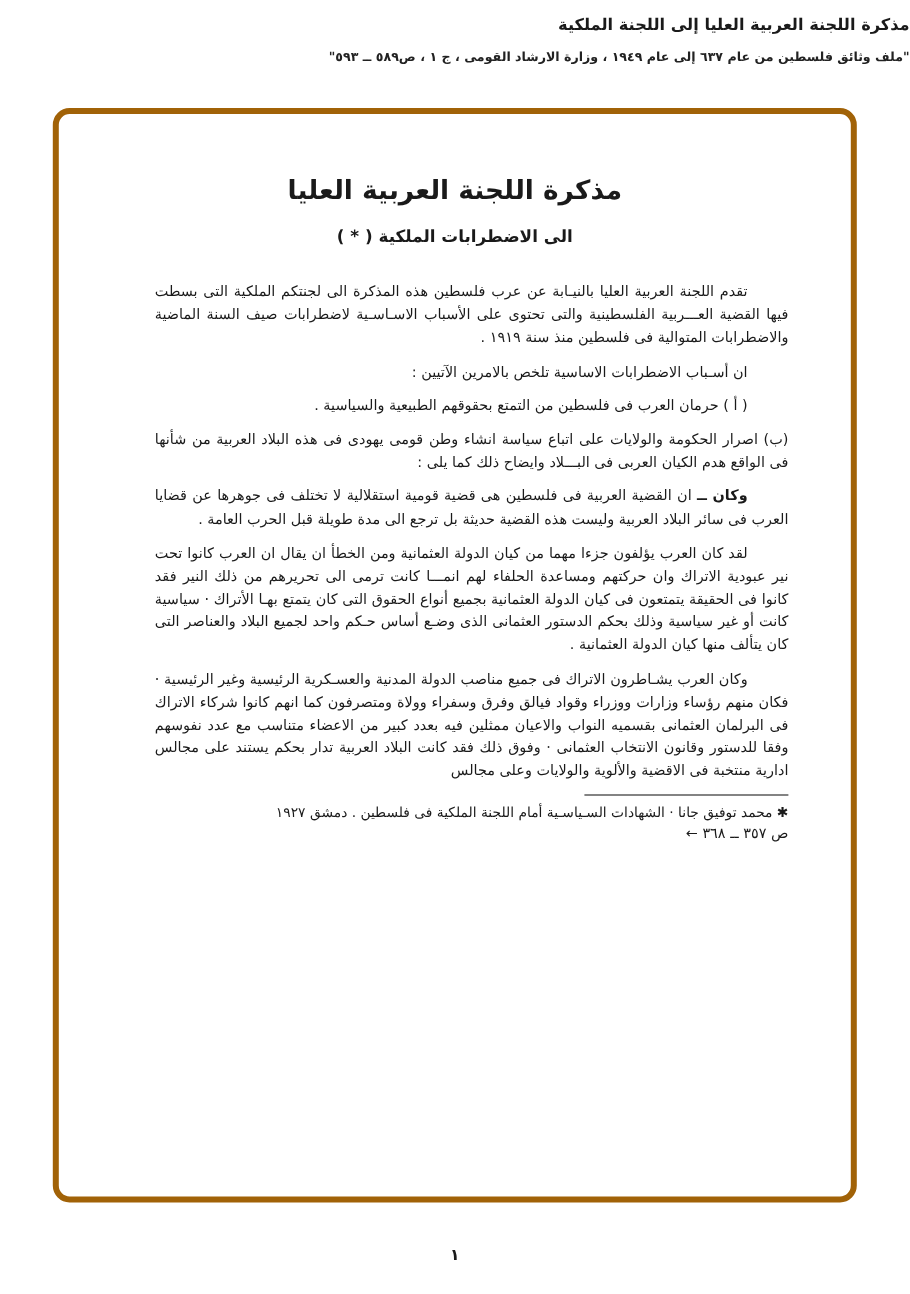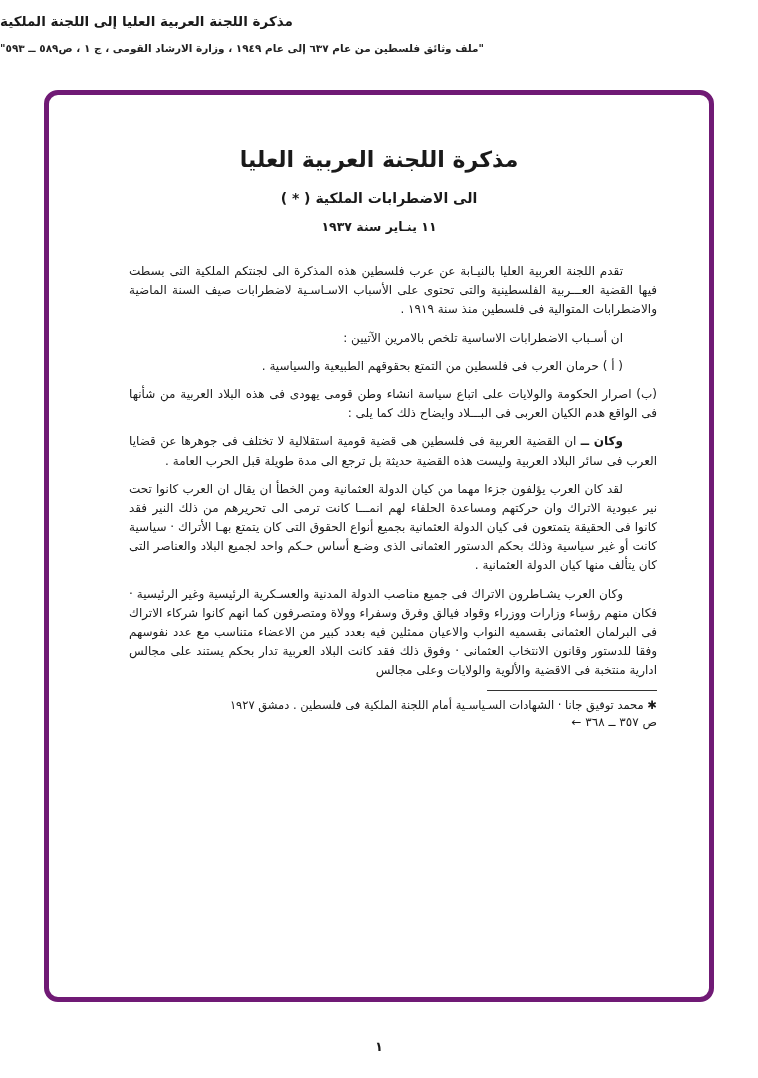--- a/index.html
+++ b/index.html
@@ -11,41 +11,41 @@
   .page {
     position: relative;
     width: 758px;
     height: 1078px;
     background: #ffffff;
     overflow: hidden;
     direction: rtl;
     color: #1a1a1a;
   }
   .page-header {
-    text-align: left;
+    text-align: right;
     padding-top: 13px;
   }
   .header-title {
     font-size: 13.5px;
     font-weight: bold;
     letter-spacing: 0.2px;
   }
   .header-source {
     margin-top: 13px;
     font-size: 10.5px;
     font-weight: bold;
     color: #222;
   }
   .doc-frame {
     position: absolute;
     top: 90px;
     right: 44px;
     left: 44px;
     height: 912px;
-    border: 5px solid #701a75;
+    border: 5px solid #a16207;
     border-radius: 14px;
     background: #ffffff;
     box-sizing: border-box;
     padding: 52px 52px 0 52px;
   }
   .doc-title {
     margin: 0;
     text-align: center;
     font-size: 22px;
     font-weight: bold;
@@ -115,21 +115,20 @@
     <div class="header-title">مذكرة اللجنة العربية العليا إلى اللجنة الملكية</div>
     <div class="header-source">"ملف وثائق فلسطين من عام ٦٣٧ إلى عام ١٩٤٩ ، وزارة الارشاد القومى ، ج ١ ، ص٥٨٩ ــ ٥٩٣"</div>
   </header>
 
   <div class="doc-frame">
 
     <h1 class="doc-title">مذكرة اللجنة العربية العليا</h1>
 
     <div class="doc-subtitle">الى الاضطرابات الملكية ( * )</div>
 
-    <div class="doc-date">١١ ينـاير سنة ١٩٣٧</div>
 
     <div class="doc-body">
 
       <p class="para indent">
         <span>تقدم اللجنة العربية العليا بالنيـابة عن عرب فلسطين هذه المذكرة الى لجنتكم الملكية التى بسطت فيها القضية العـــربية الفلسطينية والتى تحتوى على الأسباب الاسـاسـية لاضطرابات صيف السنة الماضية والاضطرابات المتوالية فى فلسطين منذ سنة ١٩١٩ .</span>
       </p>
 
       <p class="para indent">
         <span>ان أسـباب الاضطرابات الاساسية تلخص بالامرين الآتيين :</span>
       </p>

